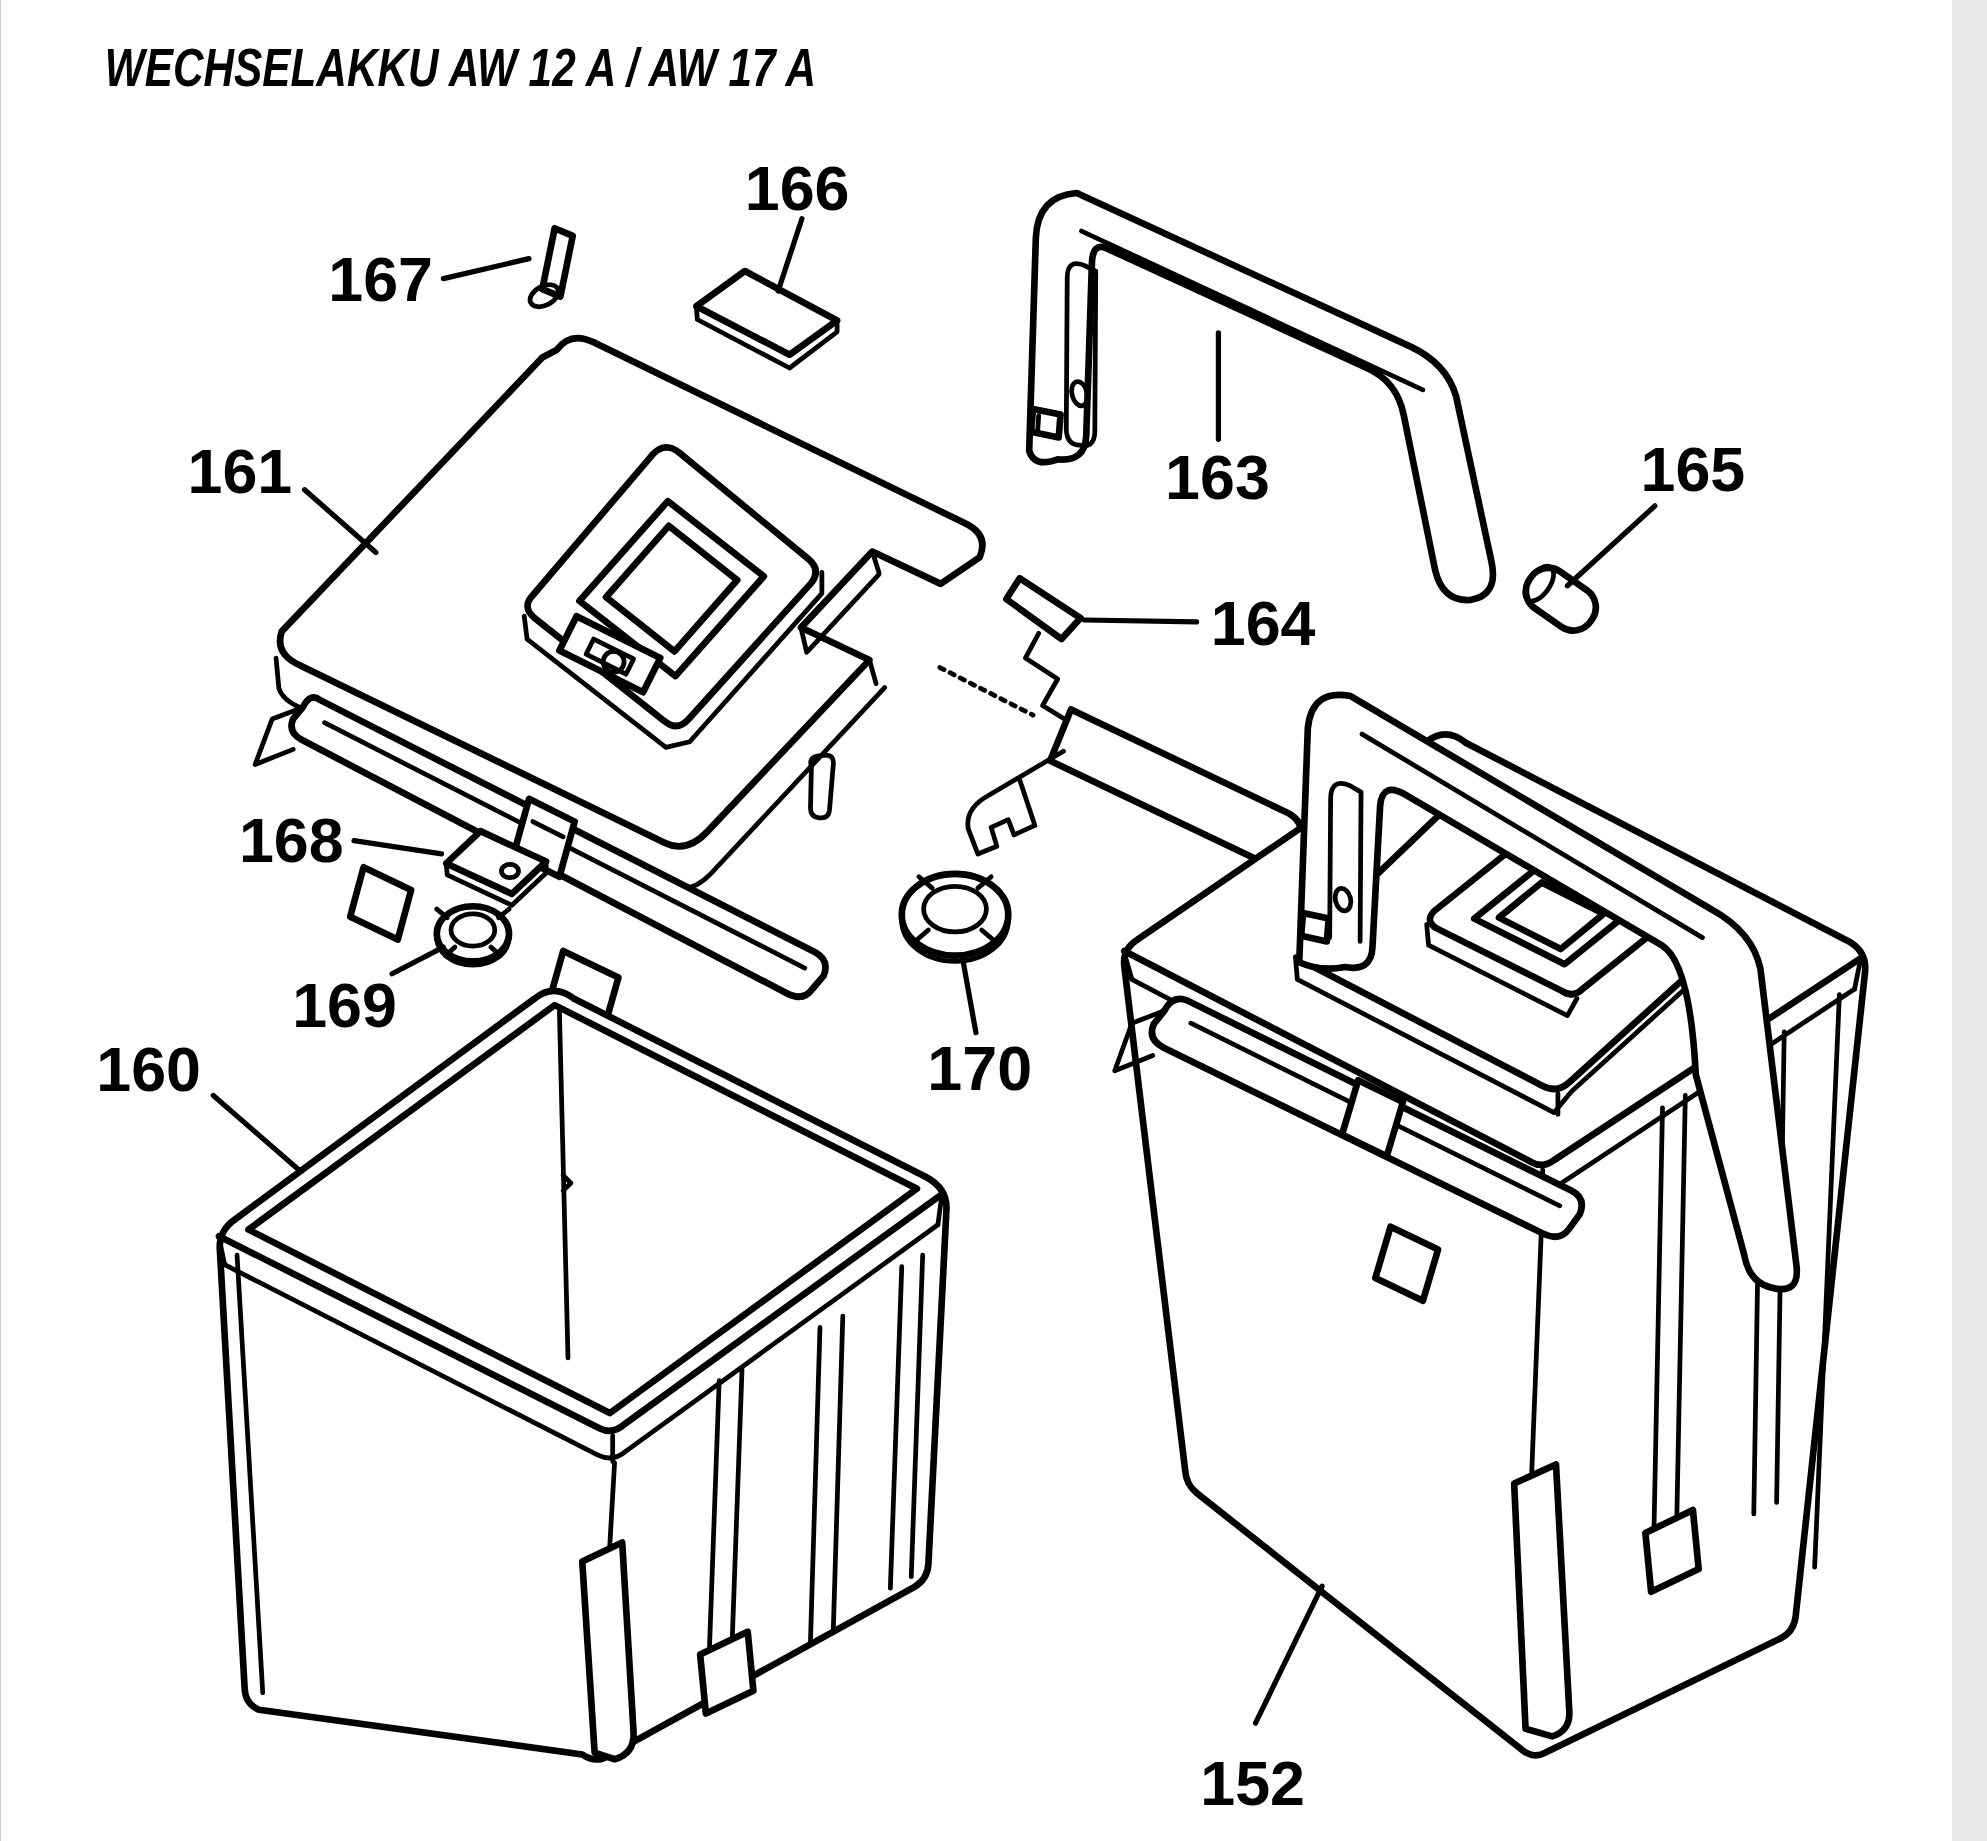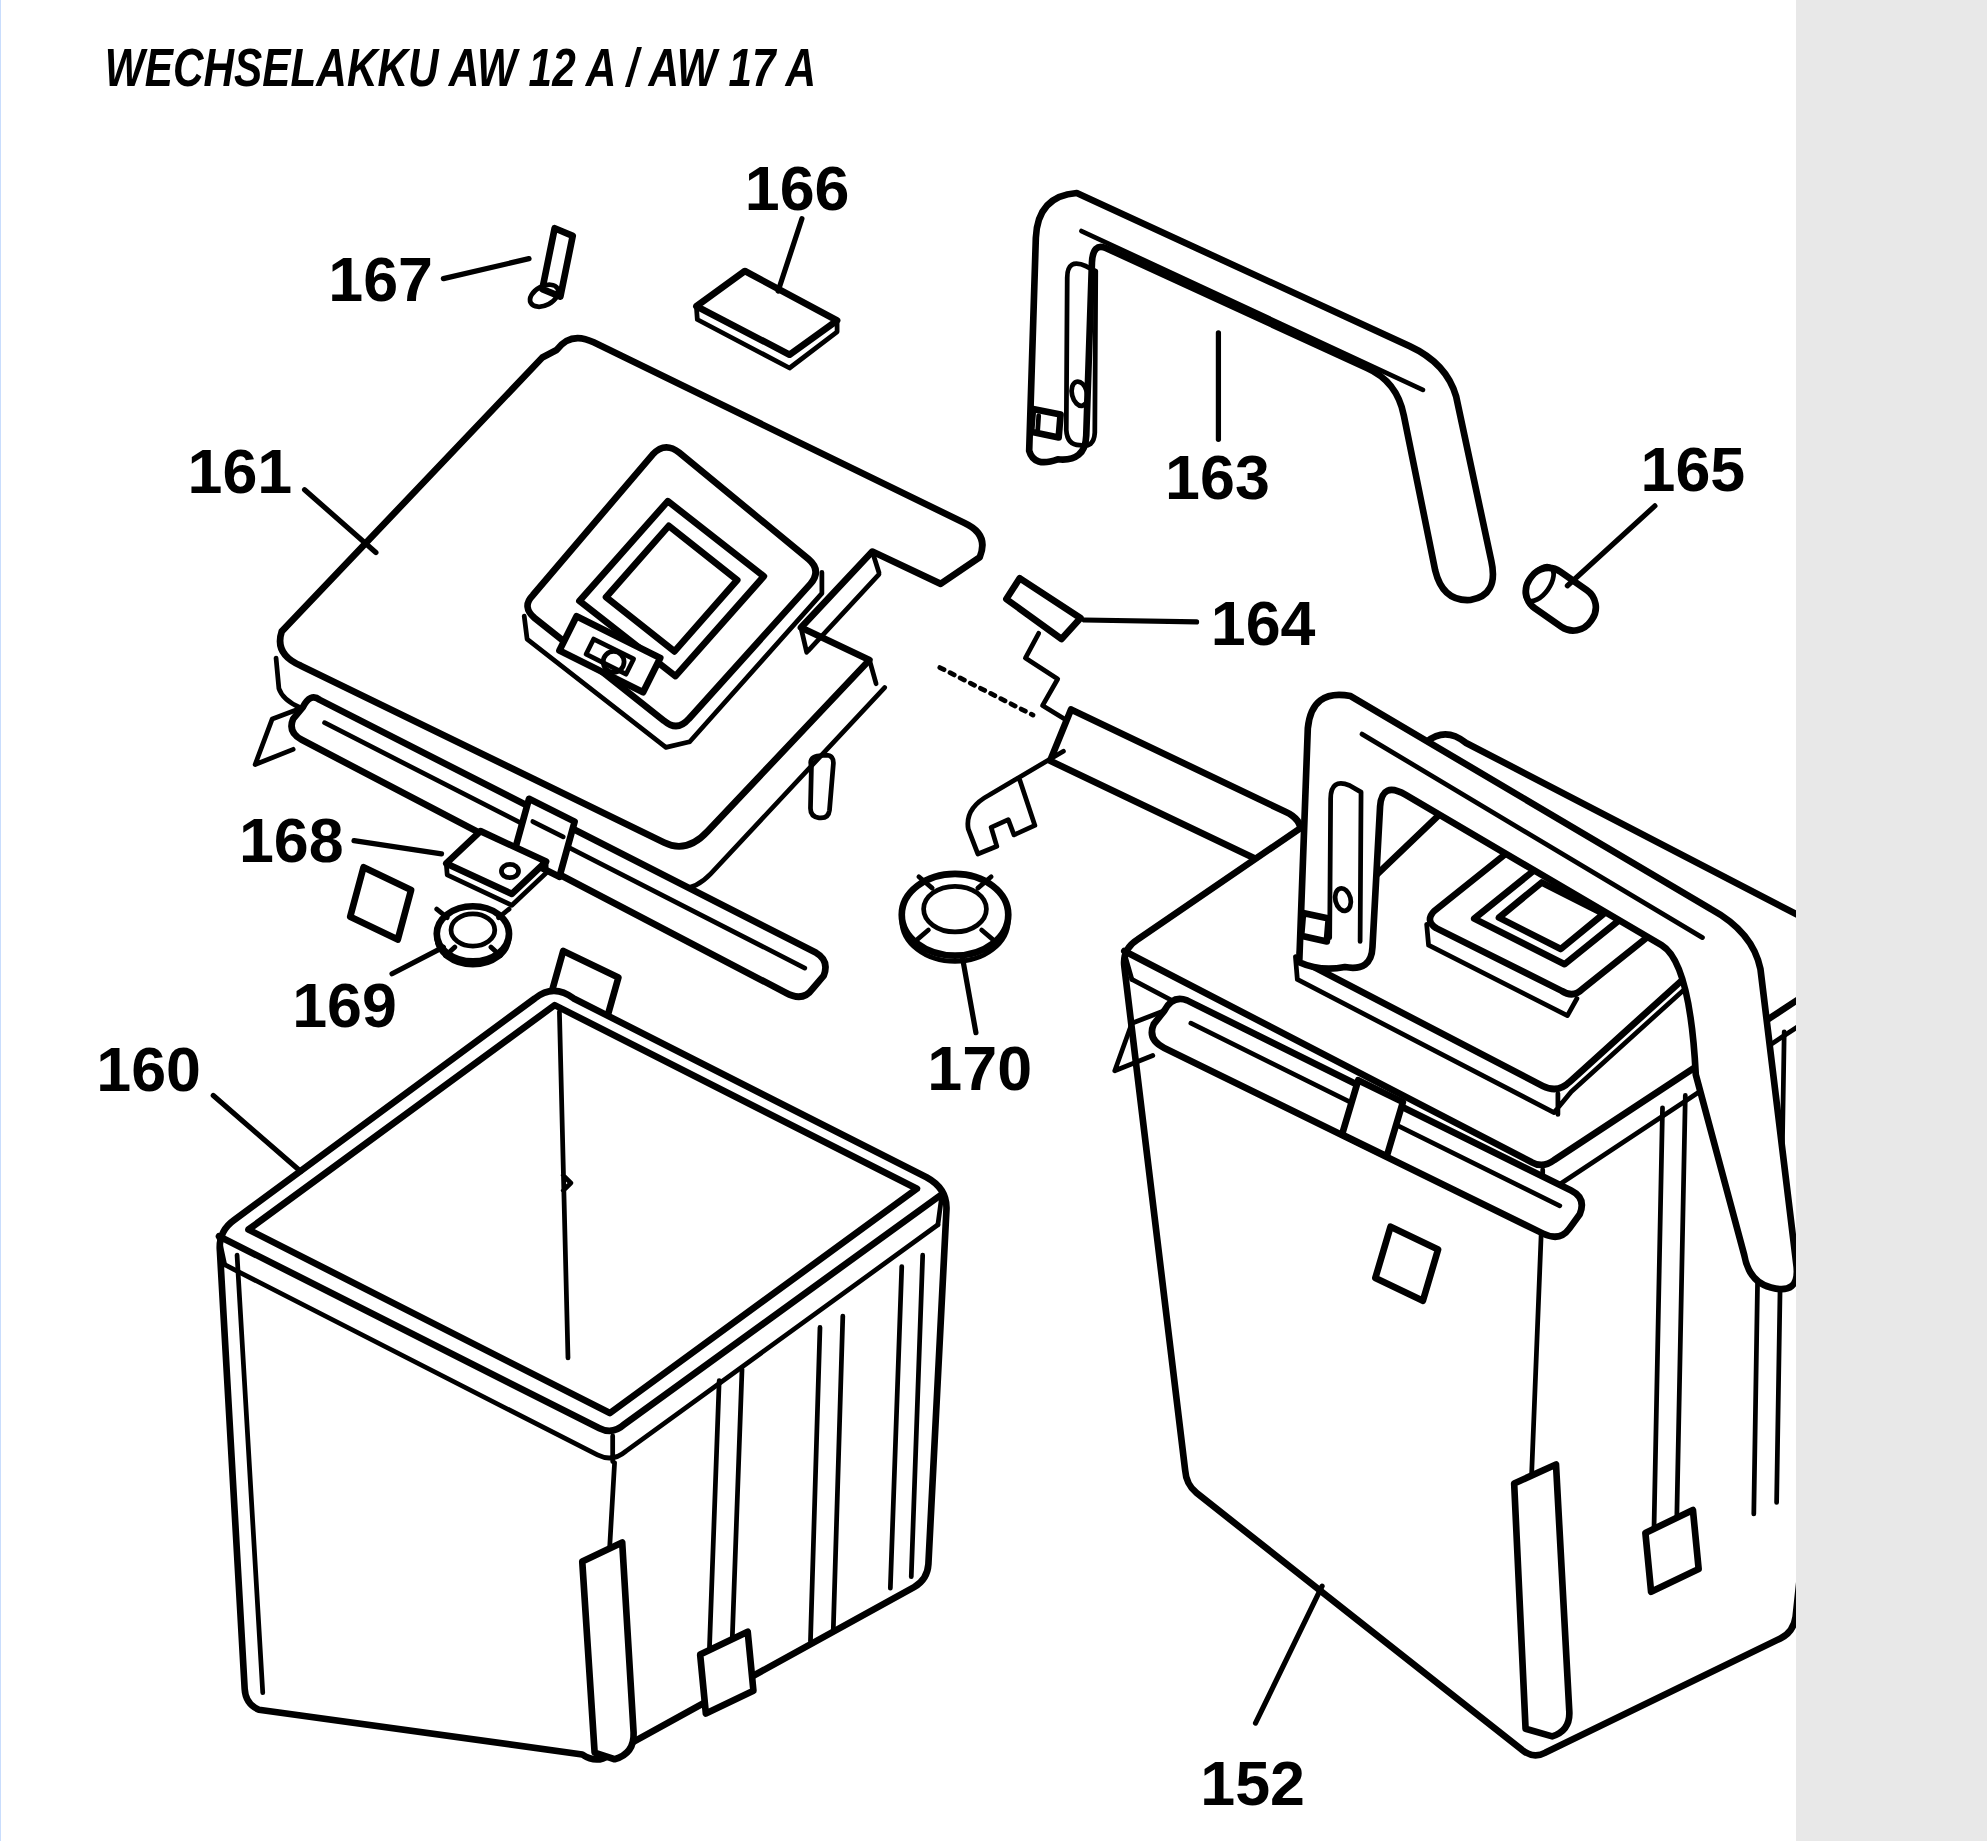--- a/index.html
+++ b/index.html
@@ -1,19 +1,19 @@
 <!DOCTYPE html>
 <html style="font-size:15px"><head>
 <meta charset="utf-8">
 <style>
   html,body { margin:0; padding:0; background:#e8e8e8; }
   .page {
     position:relative;
-    width:1796px; height:1841px;
-    background:#3b82f6;
+    width:1952px; height:1841px;
+    background:#0369a1;
     font-family:"Liberation Sans", sans-serif;
     overflow:hidden;
   }
   svg { display:block; }
   .title-text {
     font-family:"Liberation Sans", sans-serif;
     font-weight:bold;
     font-style:italic;
     font-size:56px;
     fill:#000000;

